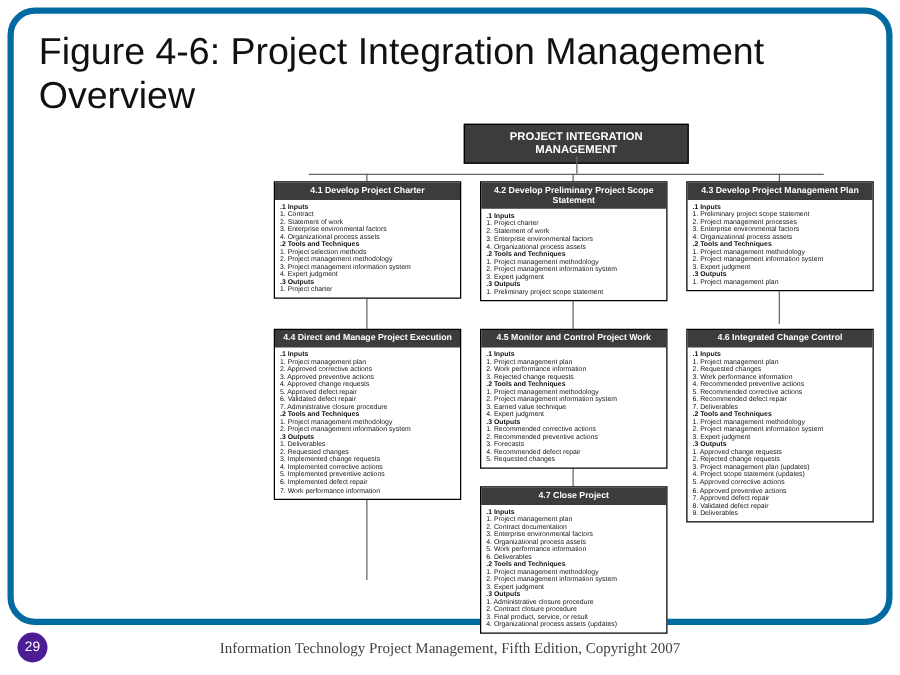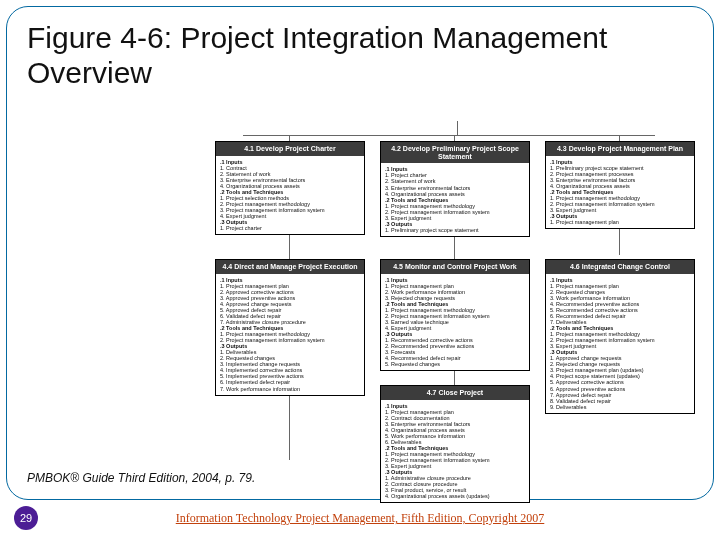--- a/index.html
+++ b/index.html
@@ -7,21 +7,21 @@
     width: 720px;
     height: 540px;
     background: #fff;
     font-family: Arial, Helvetica, sans-serif;
     position: relative;
     overflow: hidden;
   }
   .slide-frame {
     position: absolute;
     top: 6px; left: 6px; right: 6px; bottom: 40px;
-    border: 1px solid #0369a1;
+    border: 5px solid #0369a1;
     border-radius: 22px;
     padding: 14px 20px 10px 20px;
   }
   .title {
     font-size: 30px;
     font-weight: 400;
     line-height: 1.15;
     color: #111;
     margin-bottom: 2px;
   }
@@ -46,22 +46,21 @@
     align-items: center;
     justify-content: center;
   }
   .footer {
     position: absolute;
     left: 0; right: 0;
     bottom: 14px;
     text-align: center;
     font-family: Georgia, 'Times New Roman', serif;
     font-size: 12px;
-    color: #c2410c;
-    text-decoration: underline;
+    color: #404040;
   }
 
   .diagram {
     position: absolute;
     top: 88px;
     left: 200px;
     width: 492px;
     height: 360px;
   }
   .root-box {
@@ -139,20 +138,21 @@
   .row3 { top: 290px; }
 
 </style>
 </head>
 <body>
 
 <div class="slide-frame">
   <div class="title">Figure 4-6: Project Integration Management Overview</div>
 
   <div class="diagram">
+    <div class="root-box">PROJECT INTEGRATION MANAGEMENT</div>
     <div class="vroot"></div>
     <div class="hbus"></div>
     <div class="vcol c1"></div>
     <div class="vcol c2"></div>
     <div class="vcol c3"></div>
 
     <div class="box col1 row1">
         <div class="bh">4.1 Develop Project Charter</div>
         <div class="bb">
           <div class="subh">.1 Inputs</div>
@@ -288,17 +288,16 @@
           <div class="sec">3. Expert judgment</div>
           <div class="subh">.3 Outputs</div>
           <div class="sec">1. Administrative closure procedure</div>
           <div class="sec">2. Contract closure procedure</div>
           <div class="sec">3. Final product, service, or result</div>
           <div class="sec">4. Organizational process assets (updates)</div>
         </div>
       </div>
   </div>
 
-  <div class="citation">PMBOK® Guide Third Edition, 2004, p. 79.</div>
 </div>
 
 <div class="slide-num">29</div>
 <div class="footer">Information Technology Project Management, Fifth Edition, Copyright 2007</div>
 
 </body></html>

